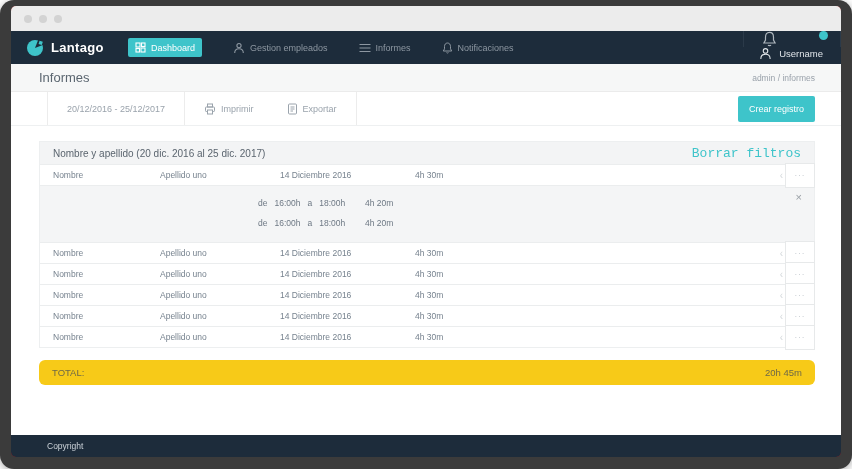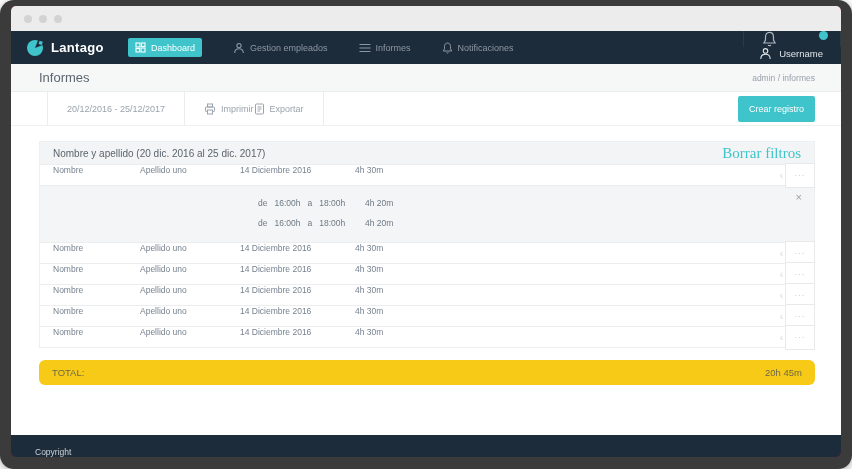--- a/index.html
+++ b/index.html
@@ -37,34 +37,34 @@
   .toolbar{height:34px;flex:0 0 34px;background:#fff;border-bottom:1px solid #eef0f1;display:flex;align-items:stretch;padding-left:36px;position:relative;}
   .tcell{display:flex;align-items:center;gap:7px;padding:0 19px;border-left:1px solid #ececec;font-size:9px;color:#9aa3ac;cursor:pointer;background:none;border-top:none;border-bottom:none;border-right:none;font-family:inherit;}
   .tcell:last-of-type{border-right:1px solid #ececec;}
   .tool-link{display:flex;align-items:center;gap:5px;cursor:pointer;background:none;border:none;color:#9aa3ac;font-size:9px;font-family:inherit;}
   .create-btn{position:absolute;right:26px;top:4px;height:26px;padding:0 11px;background:var(--teal);color:#fff;border:none;border-radius:2px;font-size:9px;cursor:pointer;font-family:inherit;}
 
   
   .content{flex:1;background:#fff;padding:15px 26px 0 28px;display:flex;flex-direction:column;}
   .table{border:1px solid #edeff0;border-bottom:1px solid #edeff0;}
   .section-head{background:var(--section-bg);height:22px;display:flex;align-items:center;justify-content:space-between;padding:0 13px;font-size:10px;color:#5a646e;}
-  .clear-filters{color:var(--teal);font-size:15px;cursor:pointer;background:none;border:none;font-family:Liberation Serif, serif;}
-  .trow{height:21px;display:flex;align-items:flex-start;background:#fff;border-top:1px solid #ebedee;position:relative;font-size:8.5px;color:var(--row-text);padding-left:13px;}
+  .clear-filters{color:var(--teal);font-size:13px;cursor:pointer;background:none;border:none;font-family:Liberation Mono, monospace;}
+  .trow{height:21px;display:flex;align-items:center;background:#fff;border-top:1px solid #ebedee;position:relative;font-size:8.5px;color:var(--row-text);padding-left:13px;gap:20px;}
   .c1{width:87px;} .c2{width:100px;} .c3{width:115px;} .c4{flex:1;}
   .rowend{display:flex;align-items:center;position:absolute;right:-1px;top:-2px;height:25px;}
   .chev{color:#d4d8db;font-size:10px;margin-right:2px;}
   .dots{height:100%;width:30px;background:#fff;border:1px solid #e7e9ea;color:#c3c9ce;font-size:8px;letter-spacing:1px;display:flex;align-items:center;justify-content:center;cursor:pointer;z-index:2;font-family:inherit;}
   .expanded{background:var(--expanded-bg);border-top:1px solid #ebedee;position:relative;padding:12px 0 14px 218px;display:flex;flex-direction:column;gap:10px;}
   .dline{display:flex;font-size:8.5px;color:#6d7884;align-items:center;}
   .dtxt{width:107px;display:flex;gap:7px;}
   .close-x{position:absolute;top:6px;right:12px;background:none;border:none;color:#9aa0a6;font-size:11px;cursor:pointer;line-height:1;font-family:inherit;}
 
   .total{margin-top:12px;height:25px;flex:0 0 25px;background:var(--yellow);display:flex;align-items:center;justify-content:space-between;padding:0 13px;font-size:9.5px;color:var(--total-text);border-radius:6px;}
 
-  .footer{height:22px;flex:0 0 22px;background:var(--navy);color:#ccd3d9;font-size:8.5px;display:flex;align-items:flex-end;padding-left:24px;}
+  .footer{height:22px;flex:0 0 22px;background:var(--navy);color:#ccd3d9;font-size:8.5px;display:flex;align-items:center;padding-left:36px;}
 
   svg{display:block;}
 </style>
 </head>
 <body>
 
 <div class="frame">
 <div class="window">
 
   <div class="chrome">
@@ -149,21 +149,21 @@
 
   <div class="page-header">
     <span class="title">Informes</span>
     <span class="breadcrumb">admin / informes</span>
   </div>
 
   <div class="toolbar">
     <button class="tcell">
       <span>20/12/2016 - 25/12/2017</span>
     </button>
-    <div class="tcell" style="gap:0;cursor:default;">
+    <div class="tcell" style="gap:33px;cursor:default;">
       <button class="tool-link">
         <span>
           <svg width="12" height="12" viewBox="0 0 12 12" fill="none" stroke="#9aa3ac" stroke-width="1">
             <rect x="1.5" y="4" width="9" height="4.5" rx="0.8"></rect>
                 <rect x="3.5" y="1" width="5" height="3"></rect>
                 <rect x="3.5" y="7" width="5" height="4" fill="#fff"></rect>
           </svg>
         </span>
         <span>Imprimir</span>
       </button>

